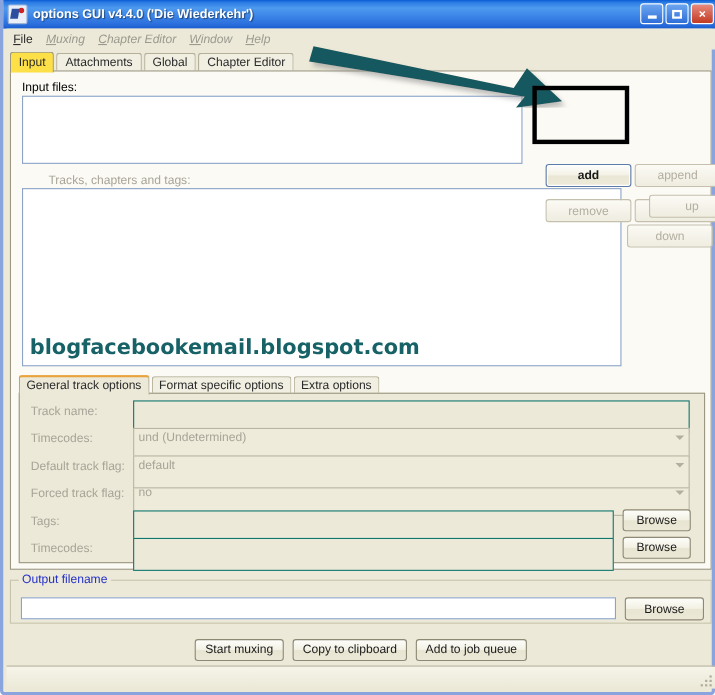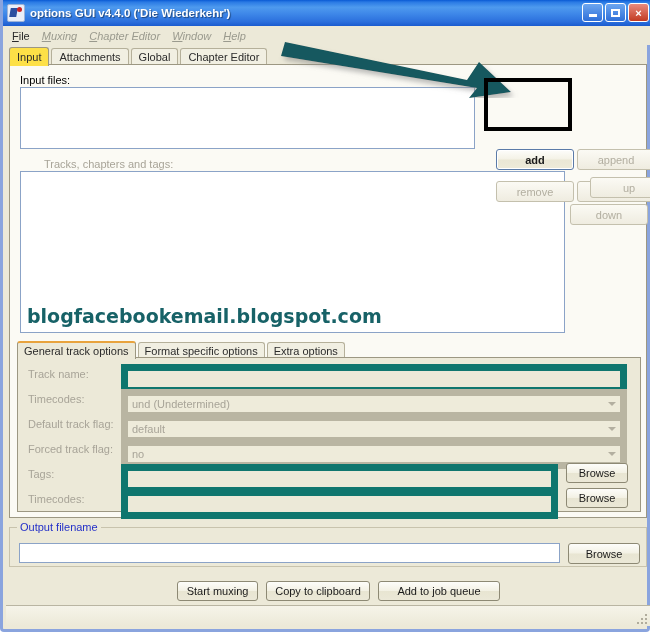--- a/index.html
+++ b/index.html
@@ -134,21 +134,21 @@
     position:absolute;left:7px;top:292px;width:624px;height:155px;
     background:#ece9d8;border:1px solid #9c9782;box-sizing:border-box;
   }
   .frow{position:absolute;left:0;width:100%;height:22px;}
   .frow .flabel{
     position:absolute;left:10px;top:4px;font-size:11px;color:#a8a498;
     white-space:nowrap;
   }
   .field{
     position:absolute;box-sizing:border-box;
-    background:#ece9d8;border:7px solid #0f766e;height:30px;text-align:right;
+    background:#ece9d8;border:1px solid #0f766e;height:30px;text-align:right;
   }
   .field.combo{border-color:#b9b5a2;background:#eeebda;}
   .field .ftxt{
     position:absolute;left:4px;top:2px;font-size:11px;color:#a8a498;
     white-space:nowrap;
   }
   .arrowbox{
     position:absolute;right:1px;top:1px;width:15px;height:14px;
     display:flex;align-items:center;justify-content:center;
   }
@@ -314,21 +314,21 @@
   <span id="outlegend">Output filename</span>
   <div id="outfield"></div>
   <div class="btn" style="left:565px;top:543px;width:72px;height:21px;">Browse</div>
 
   <div class="btn" style="left:174px;top:581px;width:81px;height:20px;">
     <span>Start muxing</span>
   </div>
   <div class="btn" style="left:263px;top:581px;width:104px;height:20px;">
     <span>Copy to clipboard</span>
   </div>
-  <div class="btn" style="left:375px;top:581px;width:122px;height:20px;">
+  <div class="btn" style="left:375px;top:581px;width:101px;height:20px;">
     <span>Add to job queue</span>
   </div>
 
   <div id="statusbar">
     <div class="grip">
       <i style="right:0;bottom:0;"></i>
         <i style="right:4px;bottom:0;"></i>
         <i style="right:8px;bottom:0;"></i>
       <i style="right:0;bottom:4px;"></i>
         <i style="right:4px;bottom:4px;"></i>

